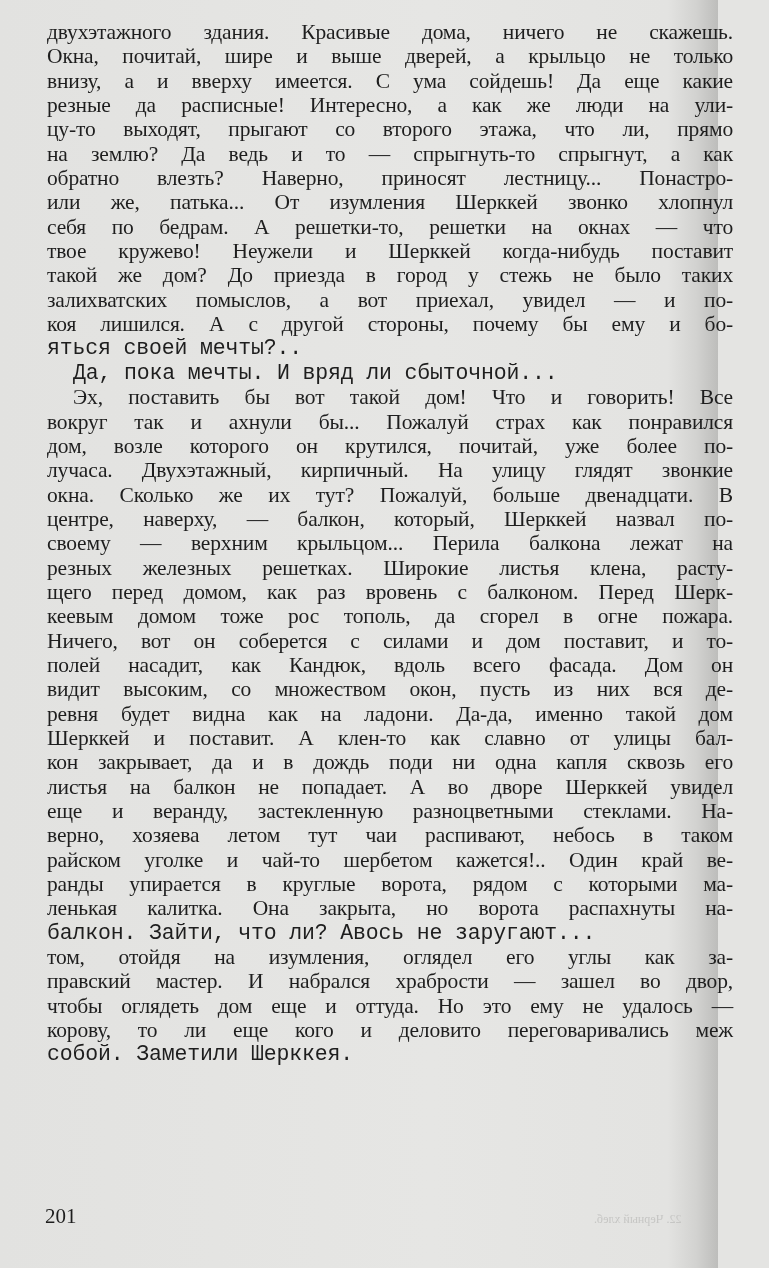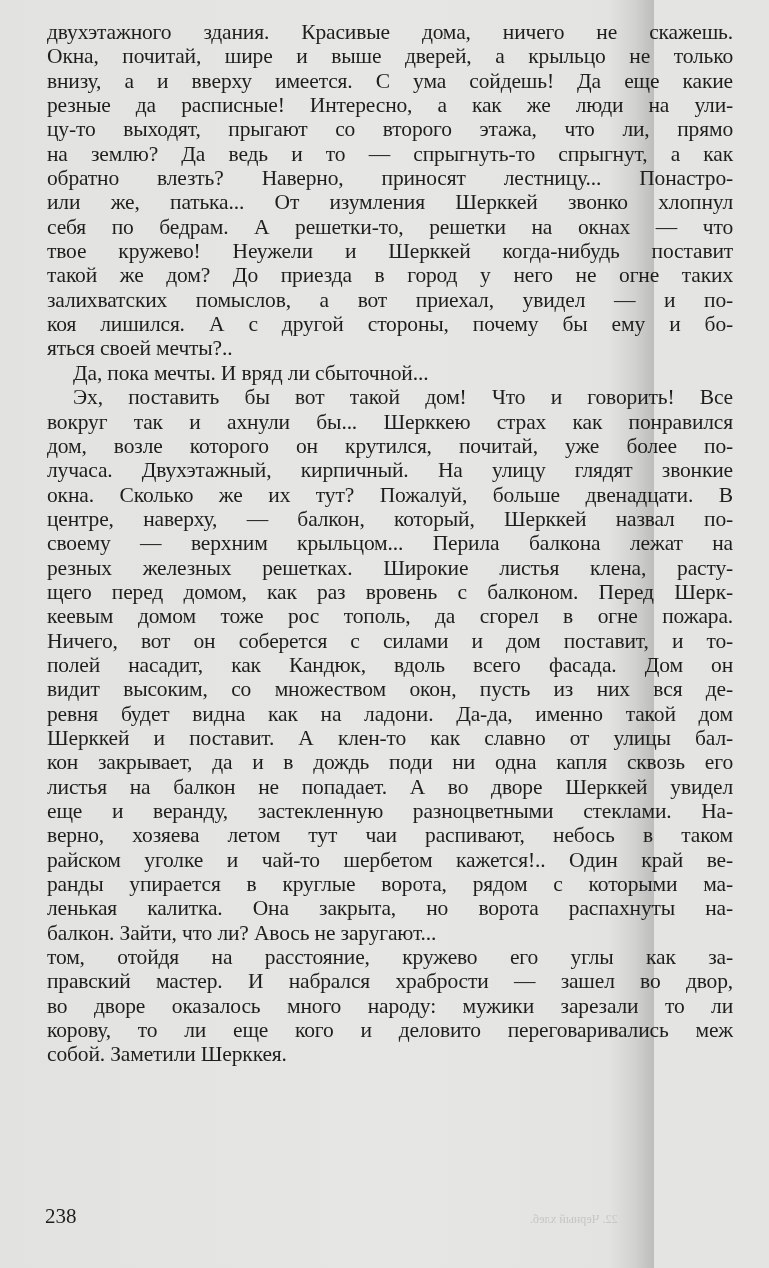--- a/index.html
+++ b/index.html
@@ -10,24 +10,23 @@
       width: 769px;
       height: 1268px;
       background: #e4e4e2;
       position: relative;
       overflow: hidden;
     }
     .page {
       position: absolute;
       left: 0;
       top: 0;
-      width: 609px;
+      width: 718px;
       height: 1268px;
       background: linear-gradient(to right, #e2e2e0 0%, #e6e6e4 60%, #e3e3e1 93%, #d2d2d0 97%, #bdbdbb 100%);
-      padding-left: 45px;
     }
     .text-block {
       position: absolute;
       left: 47px;
       top: 20px;
       width: 686px;
       font-family: "Liberation Serif", serif;
       font-size: 21.5px;
       line-height: 24.35px;
       color: #1e1e1e;
@@ -36,20 +35,21 @@
     .line {
       display: block;
       height: 24.35px;
       white-space: nowrap;
       text-align: justify;
       text-align-last: justify;
       overflow: visible;
     }
     .line.last {
       text-align-last: left;
+      font-family: Liberation Mono, monospace;
     }
     .line.indent {
       padding-left: 26px;
     }
     .page-number {
       position: absolute;
       left: 45px;
       top: 1204px;
       font-family: "Liberation Serif", serif;
       font-size: 21px;
@@ -74,31 +74,31 @@
         <span class="line">двухэтажного здания. Красивые дома, ничего не скажешь.</span>
         <span class="line">Окна, почитай, шире и выше дверей, а крыльцо не только</span>
         <span class="line">внизу, а и вверху имеется. С ума сойдешь! Да еще какие</span>
         <span class="line">резные да расписные! Интересно, а как же люди на ули-</span>
         <span class="line">цу-то выходят, прыгают со второго этажа, что ли, прямо</span>
         <span class="line">на землю? Да ведь и то — спрыгнуть-то спрыгнут, а как</span>
         <span class="line">обратно влезть? Наверно, приносят лестницу... Понастро-</span>
         <span class="line">или же, патька... От изумления Шерккей звонко хлопнул</span>
         <span class="line">себя по бедрам. А решетки-то, решетки на окнах — что</span>
         <span class="line">твое кружево! Неужели и Шерккей когда-нибудь поставит</span>
-        <span class="line">такой же дом? До приезда в город у него не огне таких</span>
+        <span class="line">такой же дом? До приезда в город у стежь не было таких</span>
         <span class="line">залихватских помыслов, а вот приехал, увидел — и по-</span>
         <span class="line">коя лишился. А с другой стороны, почему бы ему и бо-</span>
         <span class="line last">яться своей мечты?..</span>
       </div>
       <div>
         <span class="line indent last">Да, пока мечты. И вряд ли сбыточной...</span>
       </div>
       <div>
         <span class="line indent">Эх, поставить бы вот такой дом! Что и говорить! Все</span>
-        <span class="line">вокруг так и ахнули бы... Шерккею страх как понравился</span>
+        <span class="line">вокруг так и ахнули бы... Пожалуй страх как понравился</span>
         <span class="line">дом, возле которого он крутился, почитай, уже более по-</span>
         <span class="line">лучаса. Двухэтажный, кирпичный. На улицу глядят звонкие</span>
         <span class="line">окна. Сколько же их тут? Пожалуй, больше двенадцати. В</span>
         <span class="line">центре, наверху, — балкон, который, Шерккей назвал по-</span>
         <span class="line">своему — верхним крыльцом... Перила балкона лежат на</span>
         <span class="line">резных железных решетках. Широкие листья клена, расту-</span>
         <span class="line">щего перед домом, как раз вровень с балконом. Перед Шерк-</span>
         <span class="line">кеевым домом тоже рос тополь, да сгорел в огне пожара.</span>
         <span class="line">Ничего, вот он соберется с силами и дом поставит, и то-</span>
         <span class="line">полей насадит, как Кандюк, вдоль всего фасада. Дом он</span>
@@ -108,22 +108,22 @@
         <span class="line">кон закрывает, да и в дождь поди ни одна капля сквозь его</span>
         <span class="line">листья на балкон не попадает. А во дворе Шерккей увидел</span>
         <span class="line">еще и веранду, застекленную разноцветными стеклами. На-</span>
         <span class="line">верно, хозяева летом тут чаи распивают, небось в таком</span>
         <span class="line">райском уголке и чай-то шербетом кажется!.. Один край ве-</span>
         <span class="line">ранды упирается в круглые ворота, рядом с которыми ма-</span>
         <span class="line">ленькая калитка. Она закрыта, но ворота распахнуты на-</span>
         <span class="line last">балкон. Зайти, что ли? Авось не заругают...</span>
       </div>
       <div>
-        <span class="line">том, отойдя на расстояние, кружево его углы как за-</span>
+        <span class="line">том, отойдя на изумления, оглядел его углы как за-</span>
         <span class="line">правский мастер. И набрался храбрости — зашел во двор,</span>
-        <span class="line">во дворе оказалось много народу: мужики зарезали то ли</span>
+        <span class="line">чтобы оглядеть дом еще и оттуда. Но это ему не удалось —</span>
         <span class="line">корову, то ли еще кого и деловито переговаривались меж</span>
         <span class="line last">собой. Заметили Шерккея.</span>
       </div>
     </div>
-  <div class="page-number">238</div>
+  <div class="page-number">201</div>
   <div class="running-footer">22. Черный хлеб.</div>
 </div>
 
 </body></html>

